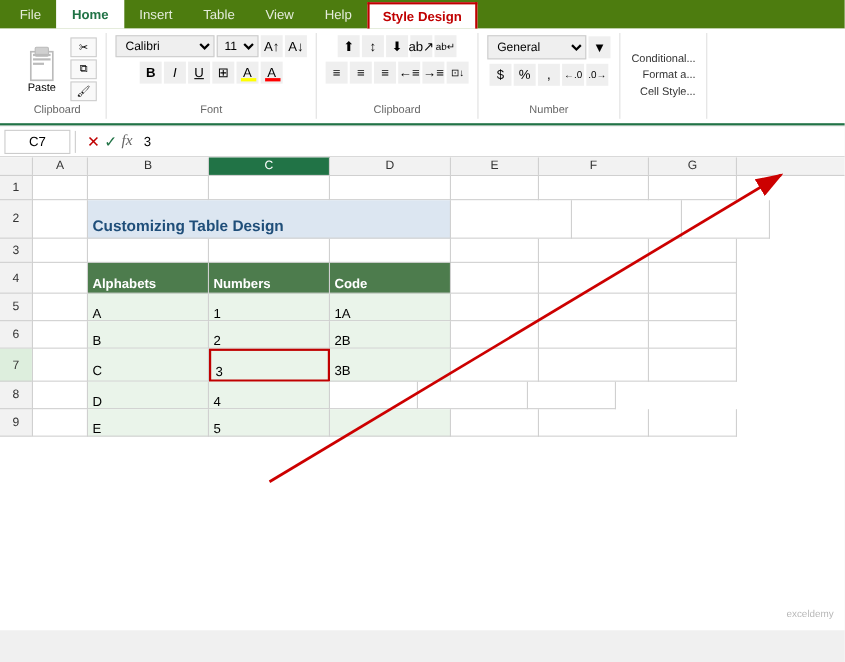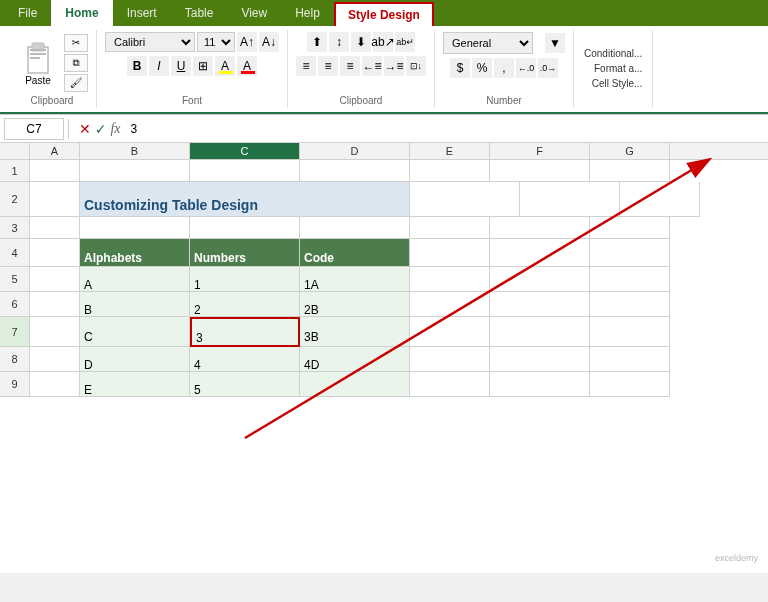--- a/index.html
+++ b/index.html
@@ -160,21 +160,21 @@
           <button class="fmt-btn">←≡</button>
           <button class="fmt-btn">→≡</button>
           <button class="fmt-btn" style="font-size:9px">⊡↓</button>
         </div>
       </div>
       <div class="ribbon-group-label">Clipboard</div>
     </div>
 
     <div class="ribbon-group">
       <div class="ribbon-group-content col">
-        <div style="display:flex;align-items:center;gap:12px">
+        <div style="display:flex;align-items:center;gap:2px">
           <select class="number-select">
             <option>General</option>
           </select>
           <button class="fmt-btn">▼</button>
         </div>
         <div style="display:flex;gap:2px;align-items:center">
           <button class="fmt-btn">$</button>
           <button class="fmt-btn">%</button>
           <button class="fmt-btn">,</button>
           <button class="fmt-btn" style="font-size:9px">←.0</button>
@@ -332,23 +332,20 @@
       </div>
 
       <div class="grid-row" style="height:25px">
         <div class="cell" style="width:50px"></div>
         <div class="cell table-data-cell" style="width:110px">
           <div class="cell-inner">D</div>
         </div>
         <div class="cell table-data-cell" style="width:110px">
           <div class="cell-inner">4</div>
         </div>
-        <div class="cell table-data-cell" style="width:110px">
-          <div class="cell-inner">4D</div>
-        </div>
         <div class="cell" style="width:80px"></div>
         <div class="cell" style="width:100px"></div>
         <div class="cell" style="width:80px"></div>
       </div>
 
       <div class="grid-row" style="height:25px">
         <div class="cell" style="width:50px"></div>
         <div class="cell table-data-cell" style="width:110px">
           <div class="cell-inner">E</div>
         </div>

